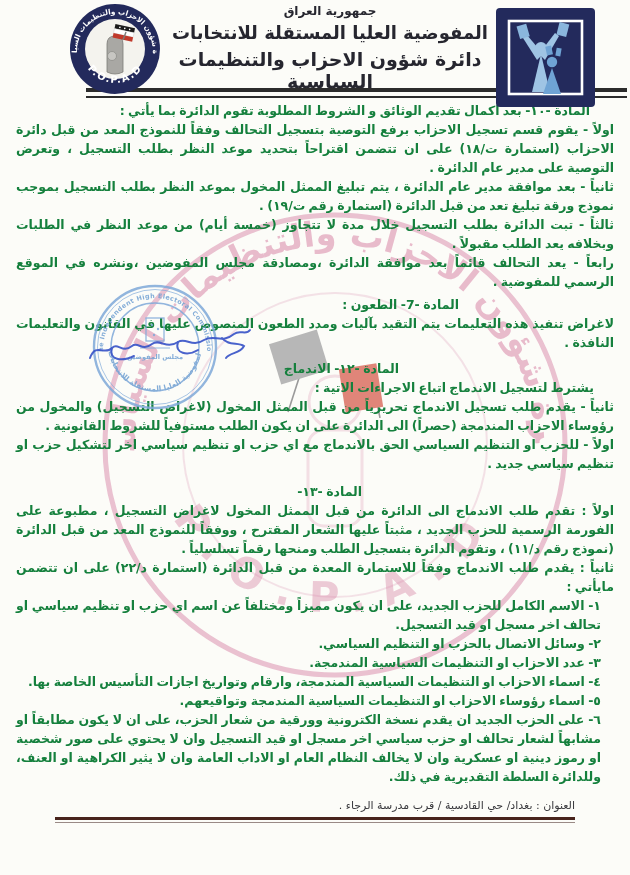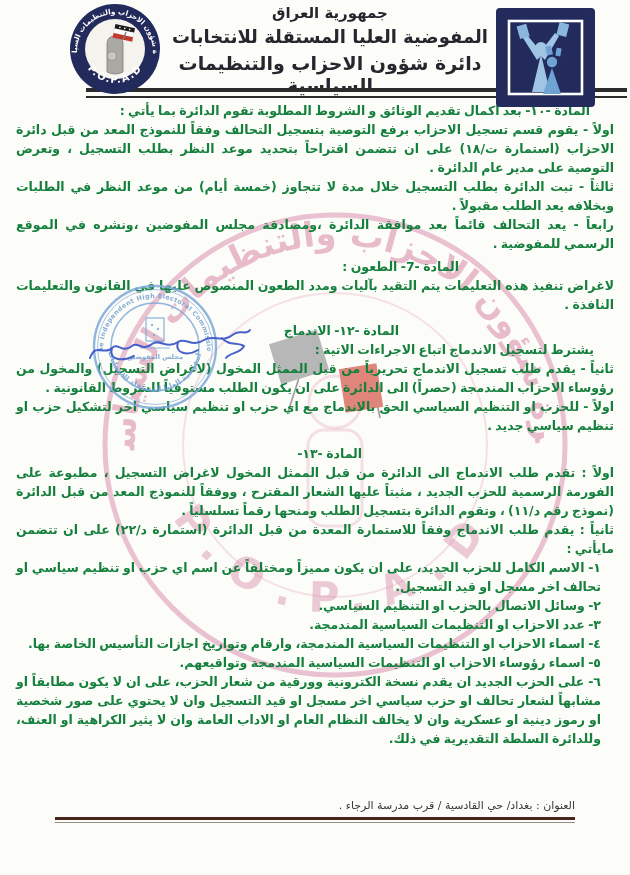--- a/index.html
+++ b/index.html
@@ -1,21 +1,21 @@
 <!DOCTYPE html>
 <html lang="ar"><head>
 <meta charset="utf-8">
 <style>
   html,body{margin:0;padding:0;background:#ddd;}
   .page{position:relative;width:630px;height:875px;margin:0 auto;background:#fcfcf8;overflow:hidden;
         font-family:"DejaVu Sans",sans-serif;}
   
   .hdr-titles{position:absolute;left:165px;width:330px;top:4px;text-align:center;direction:rtl;
               color:#26262f;font-weight:bold;z-index:2;}
-  .hdr-titles .t1{font-size:15px;margin:0 0 4px 0;}
+  .hdr-titles .t1{font-size:12px;margin:0 0 4px 0;}
   .hdr-titles .t2{font-size:18px;margin:0 0 5px 0;}
   .hdr-titles .t3{font-size:19px;margin:0;}
   .hdr-rule{position:absolute;left:86px;right:3px;top:88px;height:4px;
             border-top:4px solid #2c2c2c;border-bottom:2px solid #2c2c2c;z-index:2;}
   .logo-left{position:absolute;left:52px;top:2px;z-index:3;}
   .logo-right{position:absolute;left:496px;top:8px;z-index:3;}
   
   .watermark{position:absolute;left:70px;top:180px;z-index:1;}
   .stamp{position:absolute;left:88px;top:280px;z-index:3;opacity:.85;}
   .signature{position:absolute;left:82px;top:316px;z-index:4;}
@@ -148,20 +148,21 @@
   <svg class="flags" width="150" height="92" viewBox="0 0 150 92" aria-hidden="true">
     <line x1="52" y1="18" x2="30" y2="86" stroke="#9a9a9a" stroke-width="1.6"></line>
     <rect x="16" y="10" width="50" height="42" fill="#b7b7b7" transform="rotate(-17 41 31)"></rect>
     <line x1="112" y1="42" x2="122" y2="92" stroke="#9a9a9a" stroke-width="1.6"></line>
     <rect x="84" y="40" width="38" height="44" fill="#e08579" transform="rotate(-9 103 62)"></rect>
   </svg>
 
   <div class="doc-body">
       <p class="h10">المادة -١٠- بعد اكمال تقديم الوثائق و الشروط المطلوبة تقوم الدائرة بما يأتي :</p>
       <p class="para">اولاً - يقوم قسم تسجيل الاحزاب برفع التوصية بتسجيل التحالف وفقاً للنموذج المعد من قبل دائرة الاحزاب (استمارة ت/١٨) على ان تتضمن اقتراحاً بتحديد موعد النظر بطلب التسجيل ، وتعرض التوصية على مدير عام الدائرة .</p>
+      <p class="para">ثانياً - بعد موافقة مدير عام الدائرة ، يتم تبليغ الممثل المخول بموعد النظر بطلب التسجيل بموجب نموذج ورقة تبليغ تعد من قبل الدائرة (استمارة رقم ت/١٩) .</p>
       <p class="para">ثالثاً - تبت الدائرة بطلب التسجيل خلال مدة لا تتجاوز (خمسة أيام) من موعد النظر في الطلبات وبخلافه يعد الطلب مقبولاً .</p>
       <p class="para">رابعاً - يعد التحالف قائماً بعد موافقة الدائرة ،ومصادقة مجلس المفوضين ،ونشره في الموقع الرسمي للمفوضية .</p>
       <p class="h11">المادة -7- الطعون :</p>
       <p class="para">لاغراض تنفيذ هذه التعليمات  يتم التقيد بآليات ومدد الطعون المنصوص عليها في القانون والتعليمات النافذة .</p>
       <p class="h12">المادة -١٢- الاندماج</p>
       <p class="intro">يشترط لتسجيل الاندماج اتباع الاجراءات الاتية :</p>
       <p class="para">ثانياً - يقدم طلب تسجيل الاندماج تحريرياً من قبل الممثل المخول (لاغراض التسجيل) والمخول من رؤوساء الاحزاب المندمجة (حصراً) الى الدائرة على ان يكون الطلب مستوفياً للشروط القانونية .</p>
       <p class="para">اولاً - للحزب او التنظيم السياسي الحق بالاندماج مع اي حزب او تنظيم سياسي اخر لتشكيل حزب او تنظيم سياسي جديد .</p>
       <p class="h13">المادة -١٣-</p>
       <p class="para">اولاً : تقدم طلب الاندماج الى الدائرة من قبل الممثل المخول لاغراض التسجيل ، مطبوعة على الفورمة الرسمية للحزب الجديد ، مثبتاً عليها الشعار المقترح ، ووفقاً للنموذج المعد من قبل الدائرة (نموذج رقم د/١١) ، وتقوم الدائرة بتسجيل الطلب ومنحها رقماً تسلسلياً .</p>

